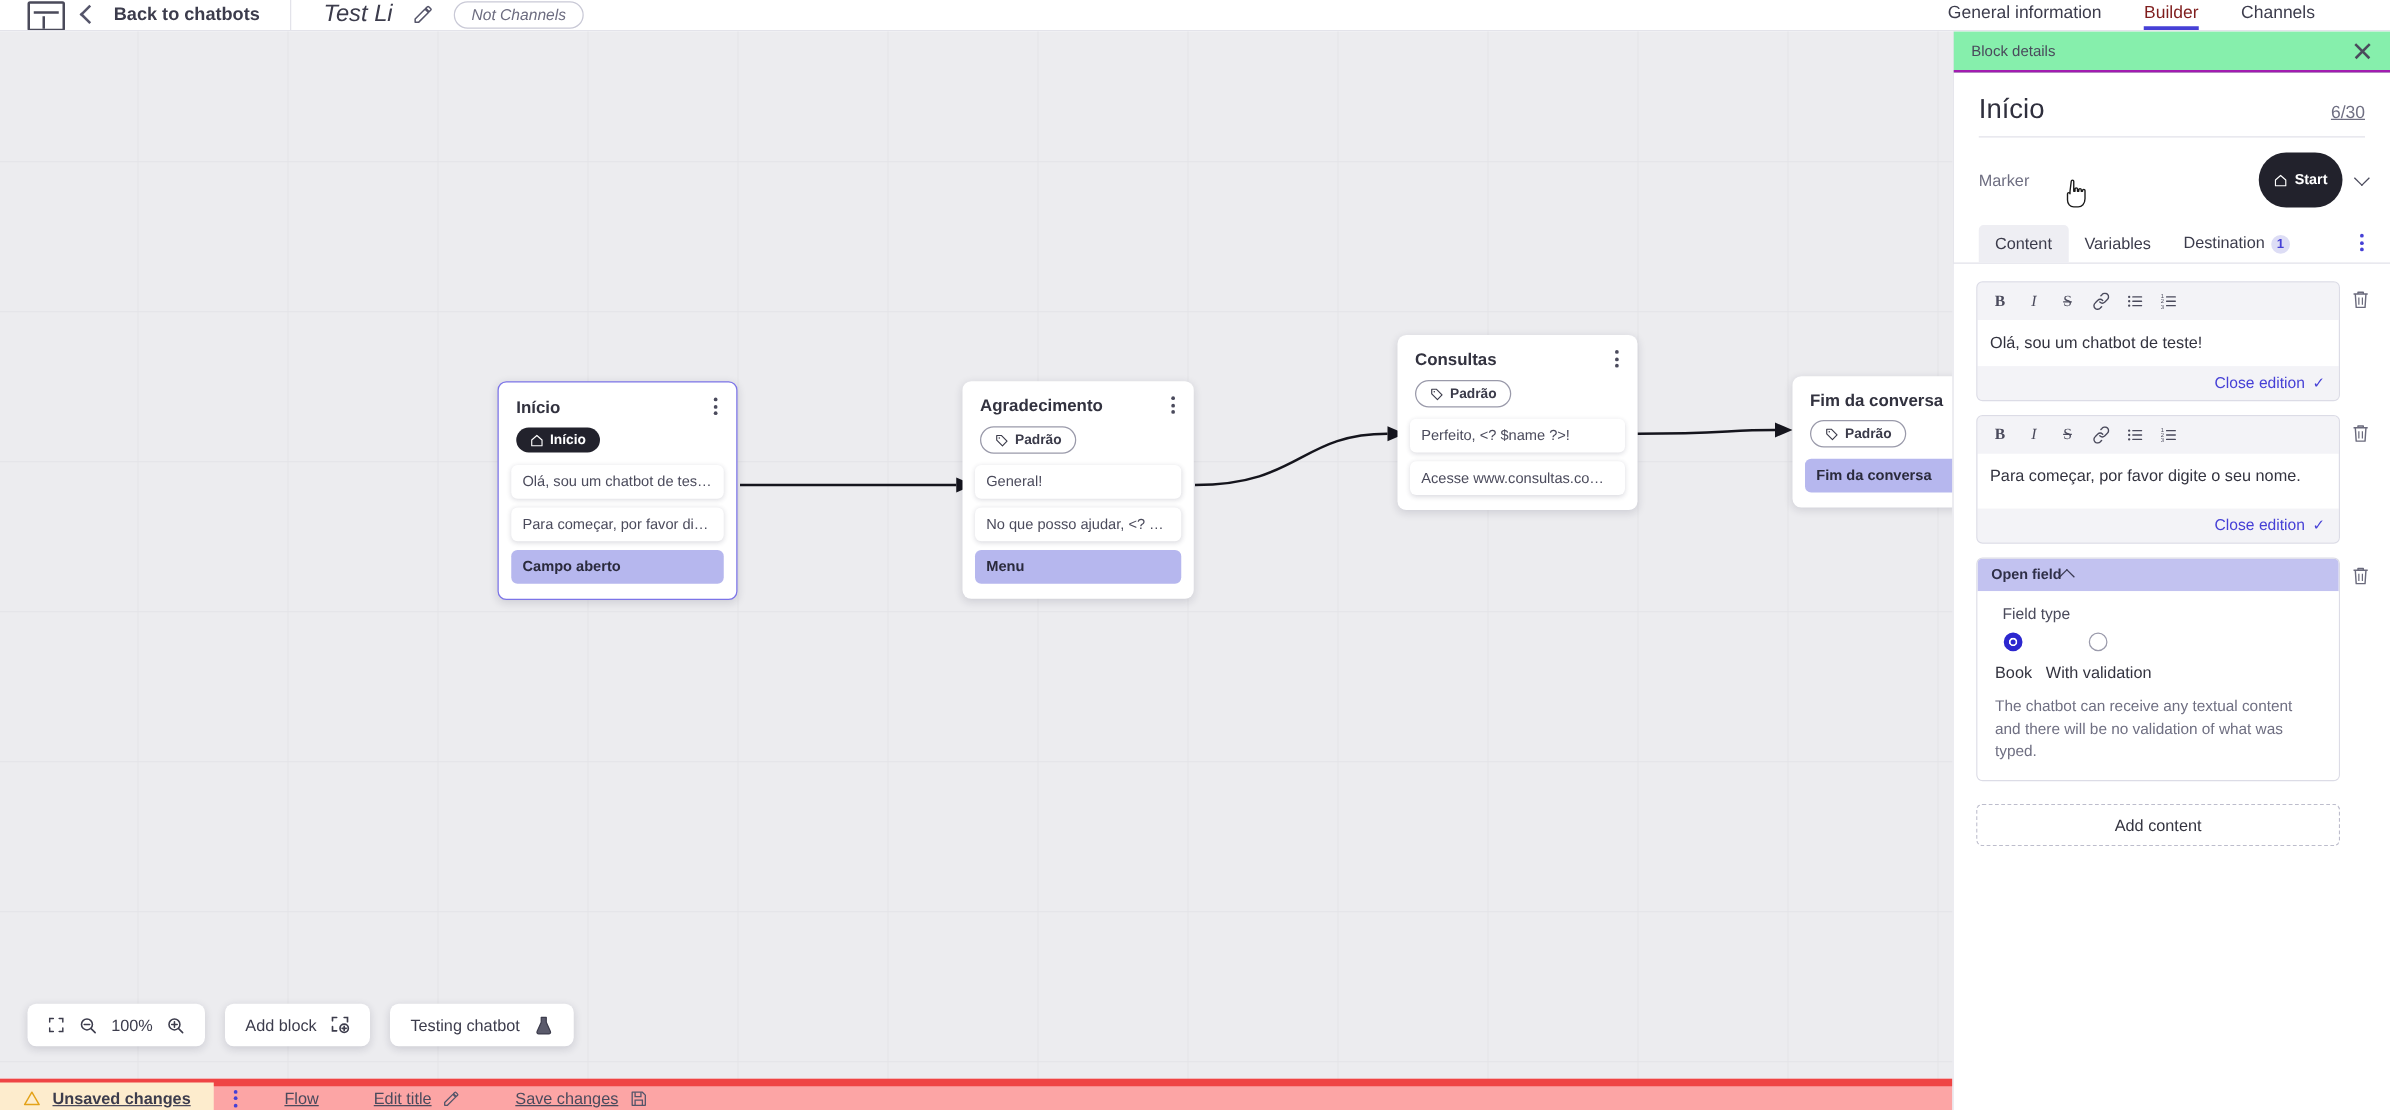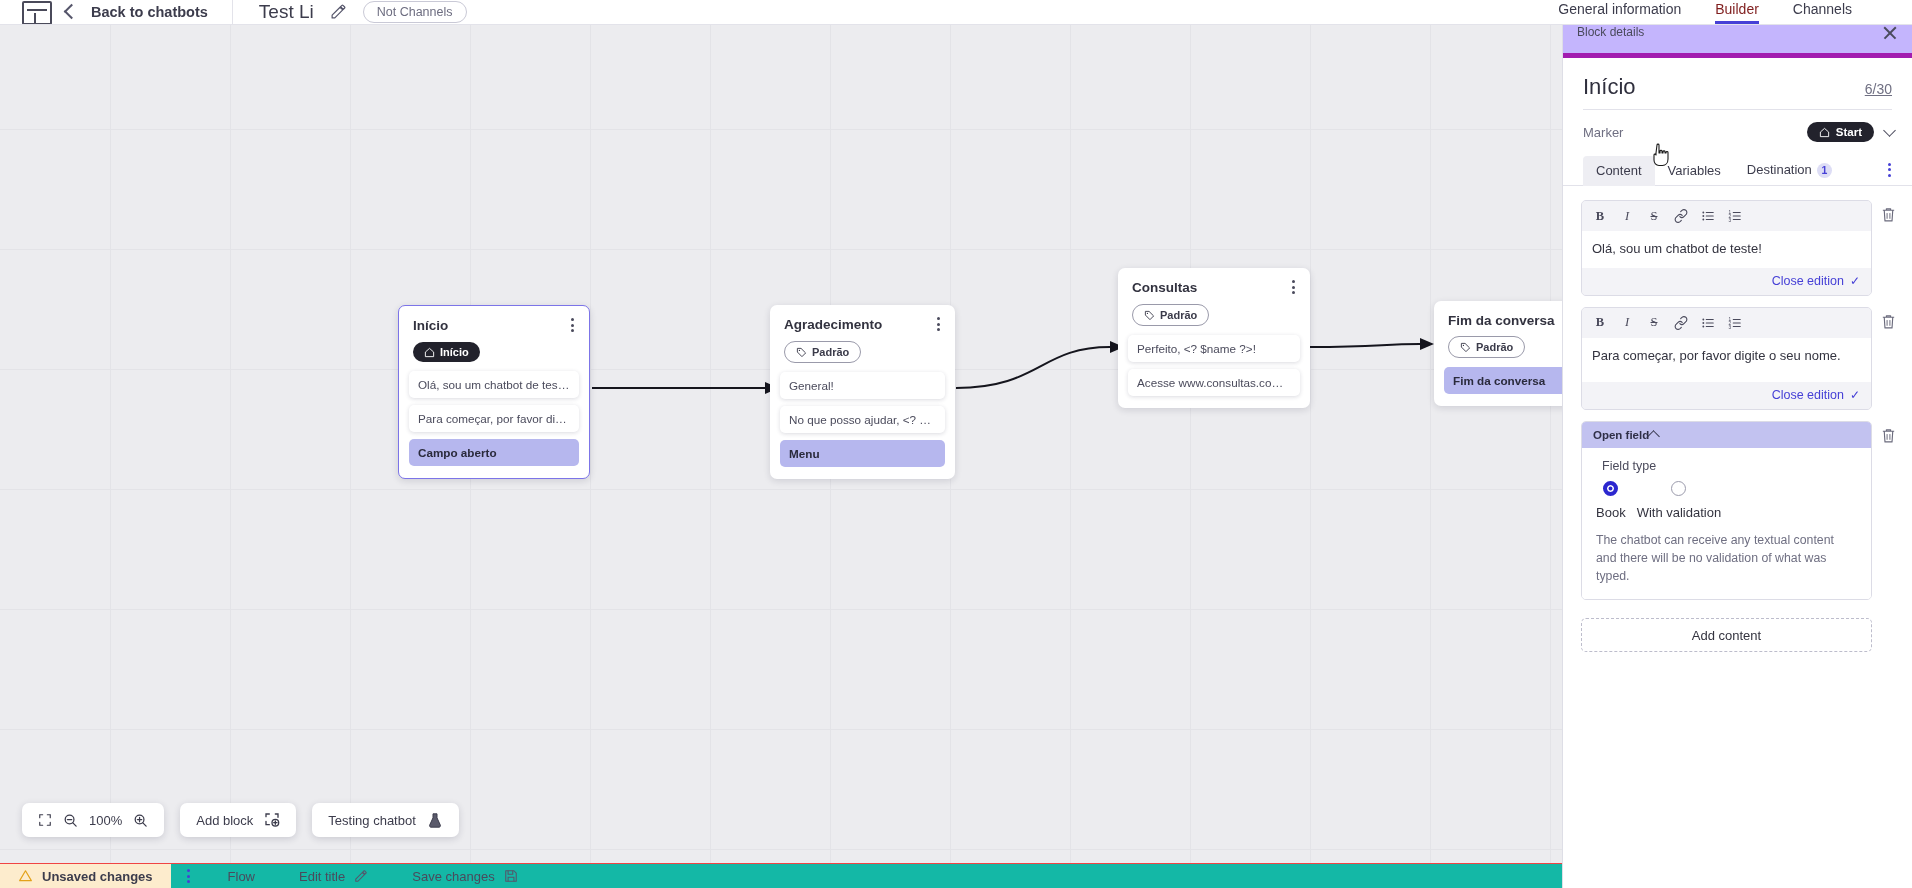--- a/index.html
+++ b/index.html
@@ -36,21 +36,21 @@
   .logo-mark::after {
     content:""; position:absolute; left:10px; top:10px; width:2px; height:10px; background:#4a4a5a;
   }
   .back-chevron {
     width: 11px; height: 11px; border-left: 2px solid #55556a; border-bottom: 2px solid #55556a;
     transform: rotate(45deg); flex: none;
   }
   .back-label { font-size: 14.5px; font-weight: 700; color: #3c3c4c; white-space: nowrap; }
 
   .topbar-mid {
-    display: flex; align-items: center; gap: 16px; padding-left: 26px; height: 25px;
+    display: flex; align-items: center; gap: 16px; padding-left: 26px; height: 25px; font-style: italic;
   }
   .bot-title { font-size: 19px; color: #3c3c4c; white-space: nowrap; }
   .pencil-ico { width: 17px; height: 17px; flex: none; }
   .not-published {
     border: 1px solid #c9c9d6; border-radius: 999px;
     padding: 3px 13px; font-size: 12.5px; color: #6d6d80; background: #fff;
     white-space: nowrap;
   }
 
   .topbar-right {
@@ -110,40 +110,40 @@
   .float-bar { position: absolute; left: 22px; bottom: 26px; display: flex; gap: 16px; z-index: 20; }
   .fb-group {
     background: #fff; border-radius: 7px; box-shadow: 0 2px 7px rgba(30,30,60,.16);
     height: 34px; display: flex; align-items: center; gap: 11px; padding: 0 16px;
     font-size: 13px; color: #3c3c4c; white-space: nowrap; cursor: pointer;
   }
 
   
   .statusbar {
     position: absolute; left: 0; bottom: 0; width: 1562px; height: 25px;
-    background: #14b8a6; border-top: 1px solid #ef4444;
-    display: flex; align-items: center; z-index: 30; font-size: 13px; color: #4a4a5c;
+    background: #fca5a5; border-top: 6px solid #ef4444;
+    display: flex; align-items: center; z-index: 30; font-size: 13px; color: #4a4a5c; text-decoration: underline;
   }
   .unsaved {
     background: #fdeccd; height: 25px; display: flex; align-items: center; gap: 9px;
     padding: 0 18px 0 18px; color: #3c3c4c; font-weight: 700; font-size: 13px; white-space: nowrap;
   }
   .sb-item { display: flex; align-items: center; gap: 9px; padding: 0 22px; white-space: nowrap; cursor: pointer; }
   .sb-kebab { display:flex; flex-direction:column; gap:2.5px; align-items:center; padding: 0 16px; cursor:pointer;}
   .sb-kebab i { width: 3px; height: 3px; border-radius: 50%; background: #4640d6; display:block; }
 
   
   .panel {
     position: absolute; top: 25px; right: 0; width: 350px; height: 863px;
     background: #fff; border-left: 1px solid #dedee6; display: flex; flex-direction: column;
     z-index: 35;
   }
   .panel-head {
-    height: 33px; background: #c4b5fd; border-bottom: 5px solid #a21caf;
-    display: flex; justify-content: space-between; padding: 0 14px;
+    height: 33px; background: #86efac; border-bottom: 2px solid #a21caf;
+    display: flex; align-items: center; justify-content: space-between; padding: 0 14px;
     font-size: 12px; color: #4a4a5c; flex: none;
   }
   .close-x { width: 16px; height: 16px; position: relative; cursor: pointer; }
   .close-x::before, .close-x::after {
     content: ""; position: absolute; left: 0; top: 7px; width: 16px; height: 1.6px; background: #4a4a5c;
   }
   .close-x::before { transform: rotate(45deg); }
   .close-x::after  { transform: rotate(-45deg); }
 
   .panel-title-row {
@@ -155,21 +155,21 @@
   .rule { height: 1px; background: #e2e2ea; margin: 9px 20px 0 20px; flex: none; }
 
   .marker-row {
     display: flex; align-items: center; justify-content: space-between;
     padding: 12px 18px 0 20px; flex: none;
   }
   .marker-label { font-size: 13px; color: #6f6f82; }
   .marker-right { display: flex; align-items: center; gap: 11px; }
   .badge-start {
     background: #22222c; color: #fff; font-size: 11.5px; font-weight: 700;
-    border-radius: 999px; padding: 4px 12px; display: inline-flex; align-items: center; gap: 6px;
+    border-radius: 999px; padding: 16px 12px; display: inline-flex; align-items: center; gap: 6px;
     cursor: pointer;
   }
   .chev-d { width: 9px; height: 9px; border-right: 1.8px solid #4a4a5c; border-bottom: 1.8px solid #4a4a5c;
             transform: rotate(45deg); margin-top: -4px; cursor: pointer; }
 
   .tabs-row {
     display: flex; align-items: center; margin: 12px 0 0 0; padding: 0 14px 0 20px;
     border-bottom: 1px solid #e2e2ea; flex: none; position: relative;
   }
   .ptab {

